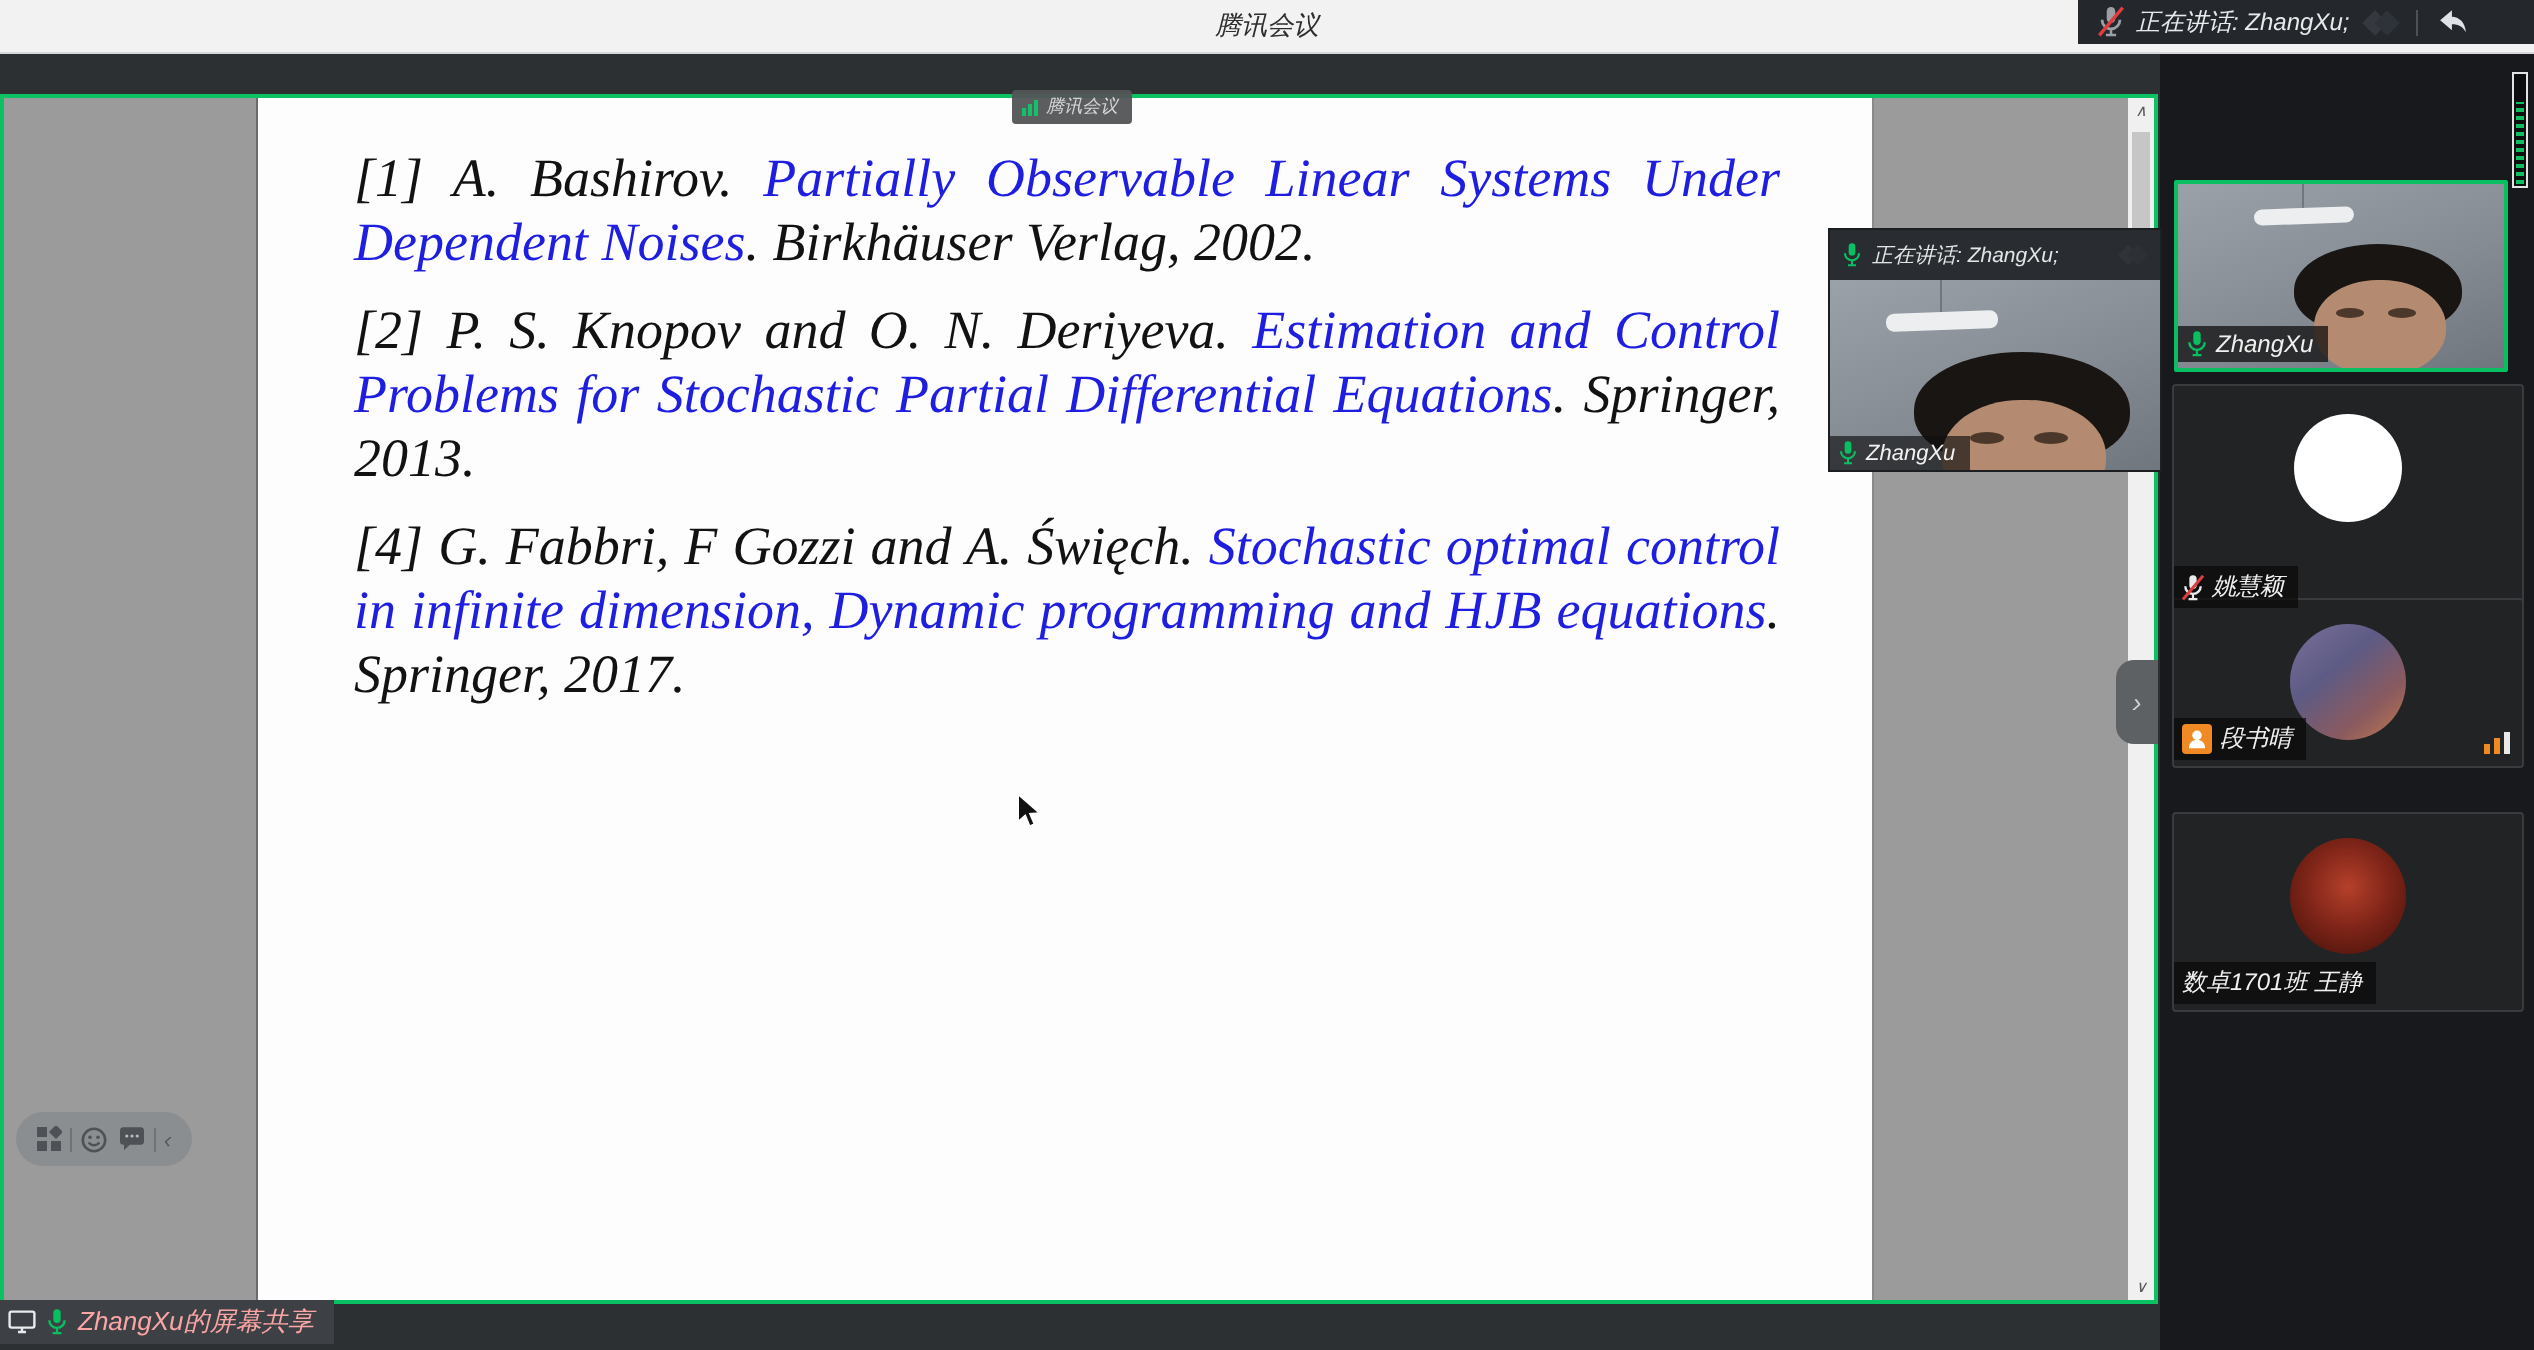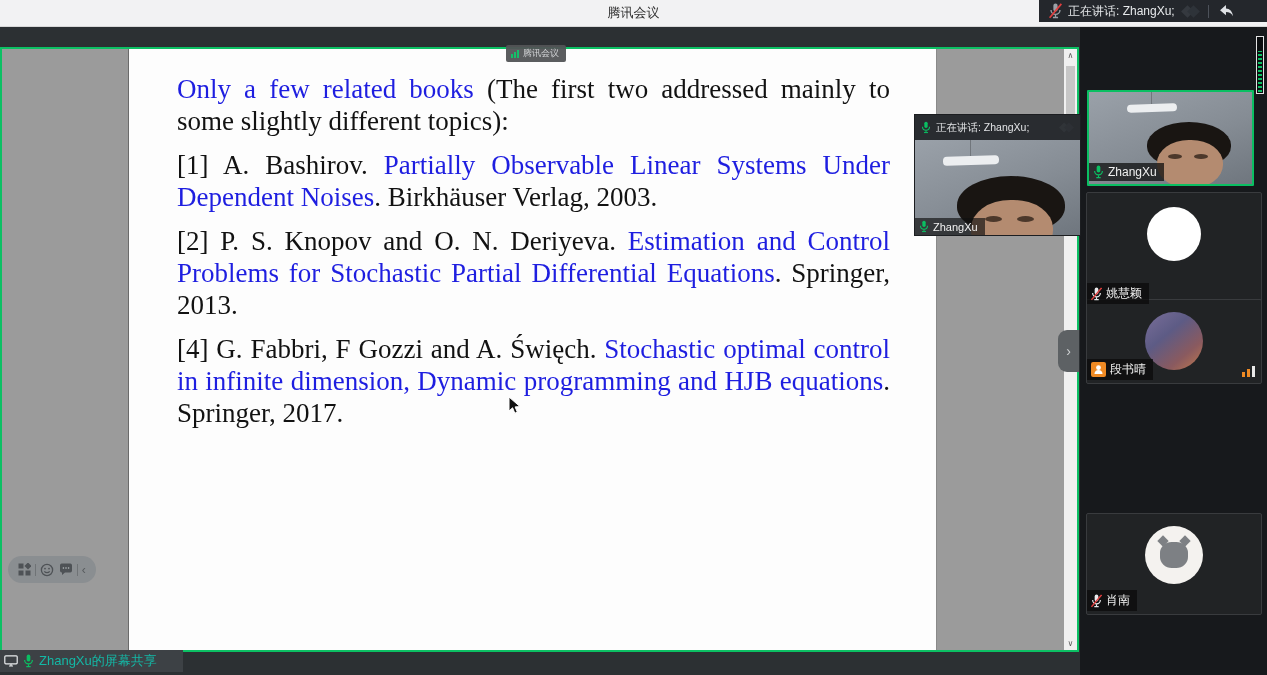--- a/index.html
+++ b/index.html
@@ -1,19 +1,19 @@
 <!DOCTYPE html>
 <html><head>
 <meta charset="utf-8">
 <style>
   * { margin:0; padding:0; box-sizing:border-box; }
   html,body { width:1267px; height:675px; background:#2c3033; }
   #root {
     position:relative; width:1267px; height:675px; overflow:hidden;
-    background:#2c3033; font-family:"Liberation Sans", sans-serif;
+    background:#2c3033; font-family:"Liberation Sans", sans-serif;font-style:italic;
   }
   
   .titlebar {
     position:absolute; left:0; top:0; width:1267px; height:27px;
     background:#f2f2f3; border-bottom:1px solid #d8d8d8;
     display:flex; align-items:center; justify-content:center;
     font-size:13px; color:#2e2e2e;
   }
   
   .topbar {
@@ -103,21 +103,21 @@
   }
   .avatar-circle { position:absolute; left:50%; transform:translateX(-50%); border-radius:50%; }
   .pbadge { width:15px; height:15px; background:#ef8a24; border-radius:2px;
     display:inline-flex; align-items:center; justify-content:center; }
   .sigbars { position:absolute; right:6px; bottom:6px; display:flex; align-items:flex-end; gap:2px; z-index:4; }
   .sigbars i { display:block; width:3px; }
   
   .badge {
     position:absolute; left:0; top:650px; height:22px; z-index:50;
     background:#3d4145; display:inline-flex; align-items:center; gap:5px;
-    padding:0 26px 0 4px; font-size:13px; color:#14b8a6; white-space:nowrap;
+    padding:0 10px 0 4px; font-size:13px; color:#fca5a5; white-space:nowrap;
   }
   
   .toolbar {
     position:absolute; left:8px; top:556px; width:88px; height:27px; z-index:50;
     background:#8a8e91; border-radius:14px;
     display:flex; align-items:center; justify-content:space-evenly; padding:0 6px;
   }
   .tb-sep { width:1px; height:12px; background:#6f7376; }
   .tb-chev { font-size:12px; color:#575b5e; line-height:1; }
   .gridicon { display:block; }
@@ -148,22 +148,21 @@
       </span>
     <span class="vsep"></span>
     <svg width="15" height="14" viewBox="0 0 14 13">
       <path d="M6.5 1 1 5.7l5.5 4.7V7.5c3.1 0 5.2 1.2 6.5 3.8-.3-4.6-3.1-7.1-6.5-7.2V1z" fill="#dfe2e6"></path>
     </svg>
   </div>
 
   <div class="share"></div>
 
   <div class="slide">
-    <p><span class="em">Only a few related books</span><span> (The first two addressed mainly to some slightly different topics):</span></p>
-    <p><span>[1] A. Bashirov. </span><span class="em">Partially Observable Linear Systems Under Dependent Noises</span><span>. Birkhäuser Verlag, 2003.</span></p>
+    <p><span>[1] A. Bashirov. </span><span class="em">Partially Observable Linear Systems Under Dependent Noises</span><span>. Birkhäuser Verlag, 2002.</span></p>
     <p><span>[2] P. S. Knopov and O. N. Deriyeva. </span><span class="em">Estimation and Control Problems for Stochastic Partial Differential Equations</span><span>. Springer, 2013.</span></p>
     <p><span>[4] G. Fabbri, F Gozzi and A. Święch.  </span><span class="em">Stochastic optimal control in infinite dimension, Dynamic programming and HJB equations</span><span>. Springer, 2017.</span></p>
   </div>
 
   <div class="toast">
     <span class="sig">
         <i style="height:4px"></i>
         <i style="height:6px"></i>
         <i style="height:8px"></i>
       </span>
@@ -277,39 +276,27 @@
         </span>
         <span>段书晴</span>
       </div>
       <div class="sigbars">
         <i style="height:5px;background:#ef8a24"></i>
         <i style="height:8px;background:#ef8a24"></i>
         <i style="height:11px;background:#e9e9e9"></i>
       </div>
     </div>
 
-
-    <div class="tile" style="top:486px;height:102px">
-      <div class="avatar-circle" style="top:12px;width:58px;height:58px;background:#f4f2ef">
-        <div style="position:absolute;left:15px;top:16px;width:28px;height:26px;background:#7d8084;border-radius:42%"></div>
-        <div style="position:absolute;left:14px;top:11px;width:8px;height:8px;background:#7d8084;transform:rotate(45deg)"></div>
-        <div style="position:absolute;left:36px;top:11px;width:8px;height:8px;background:#7d8084;transform:rotate(45deg)"></div>
-      </div>
+    <div class="tile" style="top:379px;height:100px">
+      <div class="avatar-circle" style="top:12px;width:58px;height:58px;background:radial-gradient(circle at 50% 42%, #b5402a 0%, #7e2418 48%, #401009 100%)"></div>
       <div class="label">
-        <svg width="11" height="14" viewBox="0 0 12 15">
-          <g fill="#e8eaec" stroke="#e8eaec">
-            <rect x="4" y="0.5" width="4" height="7.5" rx="2" stroke="none"></rect>
-            <path d="M1.8 6.5a4.2 4.2 0 0 0 8.4 0" fill="none" stroke-width="1.3"></path>
-            <path d="M6 11v2.2M3.6 13.6h4.8" fill="none" stroke-width="1.2"></path>
-          </g>
-          <line x1="0.5" y1="13.8" x2="11.5" y2="0.8" stroke="#e03e3e" stroke-width="1.6"></line>
-        </svg>
-        <span>肖南</span>
-      </div>
-    </div>
+        <span>数卓1701班 王静</span>
+      </div>
+    </div>
+
   </div>
 
   <div class="badge">
     <svg width="14" height="12" viewBox="0 0 14 12">
       <rect x="0.8" y="0.8" width="12.4" height="8" rx="1" fill="none" stroke="#e9ebed" stroke-width="1.2"></rect>
       <path d="M5 11h4M7 9v2" stroke="#e9ebed" stroke-width="1.2"></path>
     </svg>
     <svg width="11" height="14" viewBox="0 0 12 15">
       <g fill="#0abf62" stroke="#0abf62">
         <rect x="4" y="0.5" width="4" height="7.5" rx="2" stroke="none"></rect>

